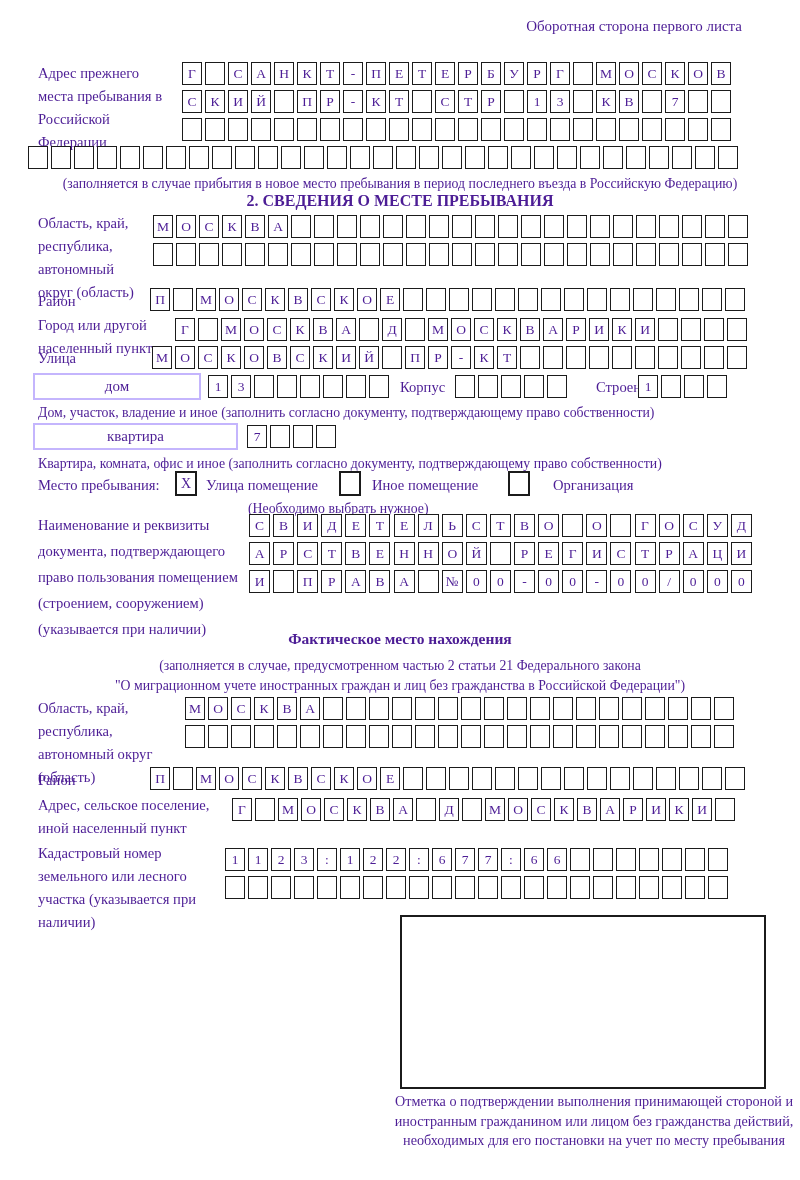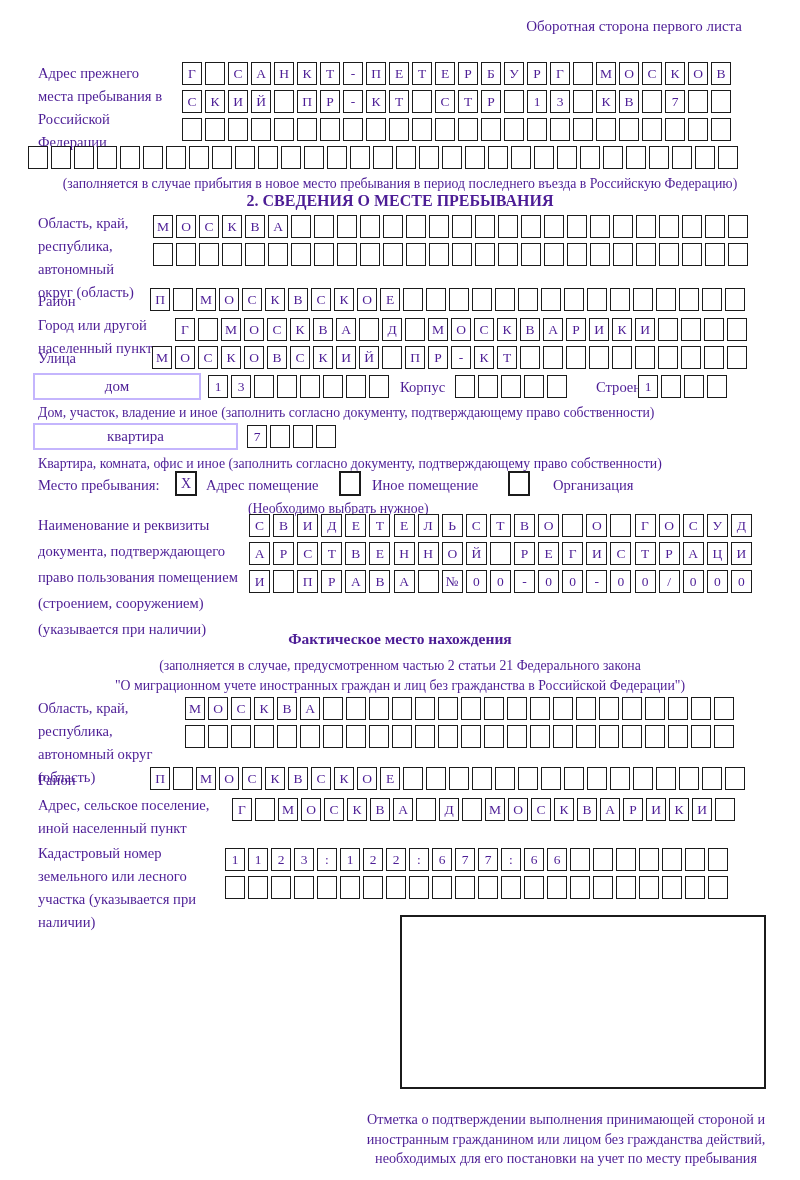--- a/index.html
+++ b/index.html
@@ -322,21 +322,21 @@
   <div class="boxrow" style="left:247px;top:425px;">
       <span class="cell">7</span>
       <span class="cell"></span>
       <span class="cell"></span>
       <span class="cell"></span>
     </div>
   <div class="abs note" style="left:38px;top:454px;width:740px;">Квартира, комната, офис и иное (заполнить согласно документу, подтверждающему право собственности)</div>
 
   <div class="abs lbl" style="left:38px;top:474px;">Место пребывания:</div>
   <div class="abs cb" style="left:175px;top:471px;">X</div>
-  <div class="abs lbl" style="left:206px;top:474px;">Адрес помещение</div>
+  <div class="abs lbl" style="left:206px;top:474px;">Улица помещение</div>
   <div class="abs cb" style="left:339px;top:471px;"></div>
   <div class="abs lbl" style="left:372px;top:474px;">Иное помещение</div>
   <div class="abs cb" style="left:508px;top:471px;"></div>
   <div class="abs lbl" style="left:553px;top:474px;">Организация</div>
   <div class="abs note" style="left:248px;top:499px;">(Необходимо выбрать нужное)</div>
 
   <div class="abs lbl" style="left:38px;top:512px;width:205px;line-height:26px;">Наименование и реквизиты документа, подтверждающего право пользования помещением (строением, сооружением) (указывается при наличии)</div>
   <div class="boxrow wide" style="left:249px;top:514px;gap:3.1px;">
       <span class="cell">С</span>
       <span class="cell">В</span>
@@ -565,15 +565,15 @@
       <span class="cell"></span>
       <span class="cell"></span>
       <span class="cell"></span>
       <span class="cell"></span>
       <span class="cell"></span>
       <span class="cell"></span>
       <span class="cell"></span>
     </div>
 
   <div class="stamp" style="left:400px;top:915px;width:362px;height:170px;"></div>
-  <div class="abs note ctr" style="left:364px;top:1092px;width:404px;font-size:14.2px;line-height:19.5px;margin-top:18px;">Отметка о подтверждении выполнения принимающей стороной и иностранным гражданином или лицом без гражданства действий, необходимых для его постановки на учет по месту пребывания</div>
+  <div class="abs note ctr" style="left:392px;top:1092px;width:404px;font-size:14.2px;line-height:19.5px;">Отметка о подтверждении выполнения принимающей стороной и иностранным гражданином или лицом без гражданства действий, необходимых для его постановки на учет по месту пребывания</div>
 
 </div>
 
 </body></html>

